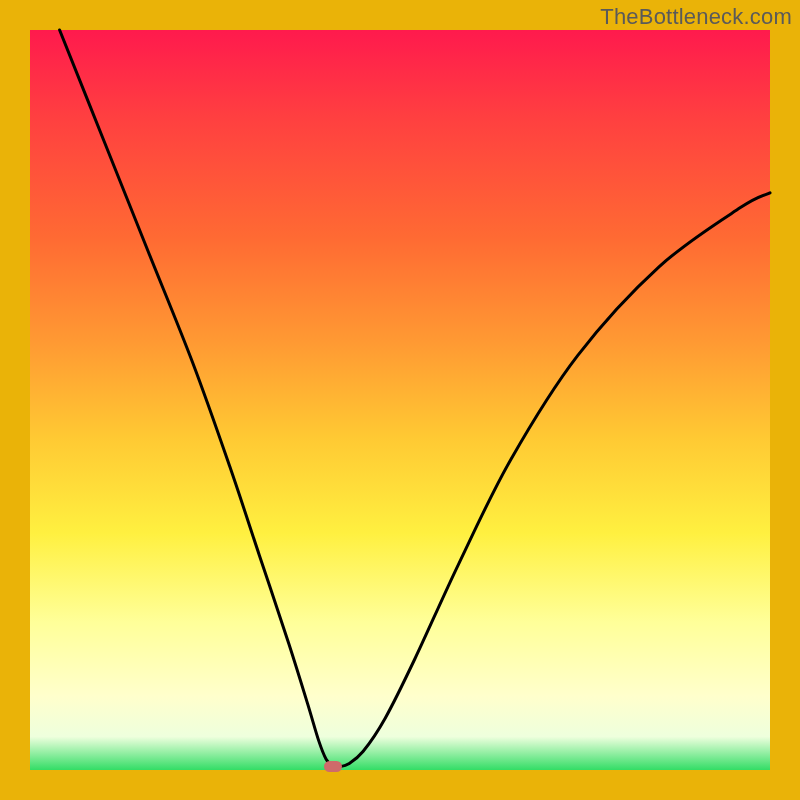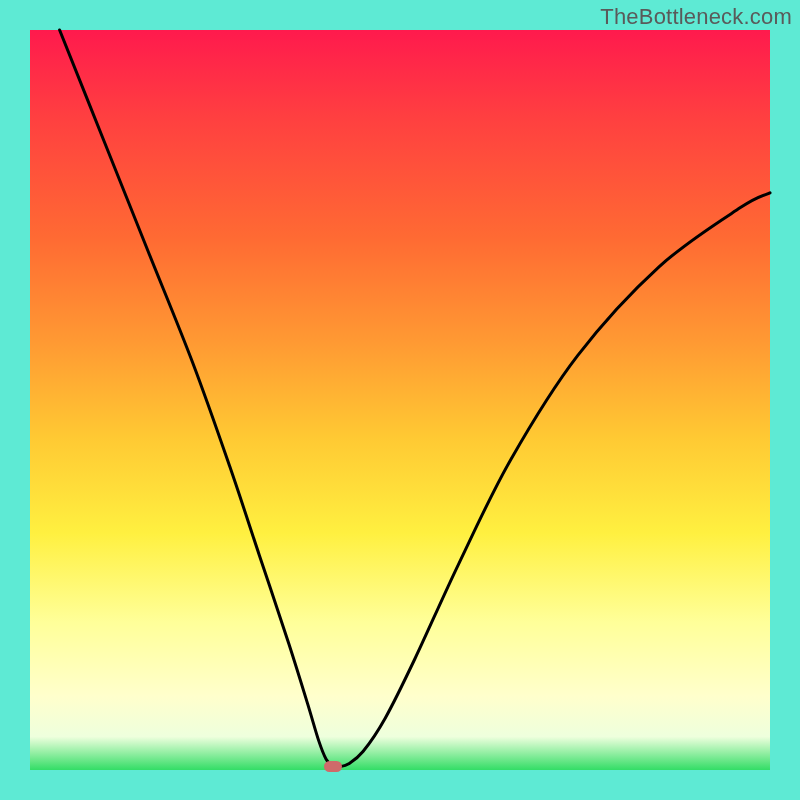--- a/index.html
+++ b/index.html
@@ -10,21 +10,21 @@
     background: #000;
     overflow: hidden;
     font-family: Arial, Helvetica, sans-serif;
   }
   .frame {
     position: absolute;
     top: 0;
     left: 0;
     width: 800px;
     height: 800px;
-    background: #5eead4;
+    background: #eab308;
   }
   .plot-area {
     position: absolute;
     top: 30px;
     left: 30px;
     width: 740px;
     height: 740px;
     background: linear-gradient(
       to bottom,
       #ff1a4d 0%,

